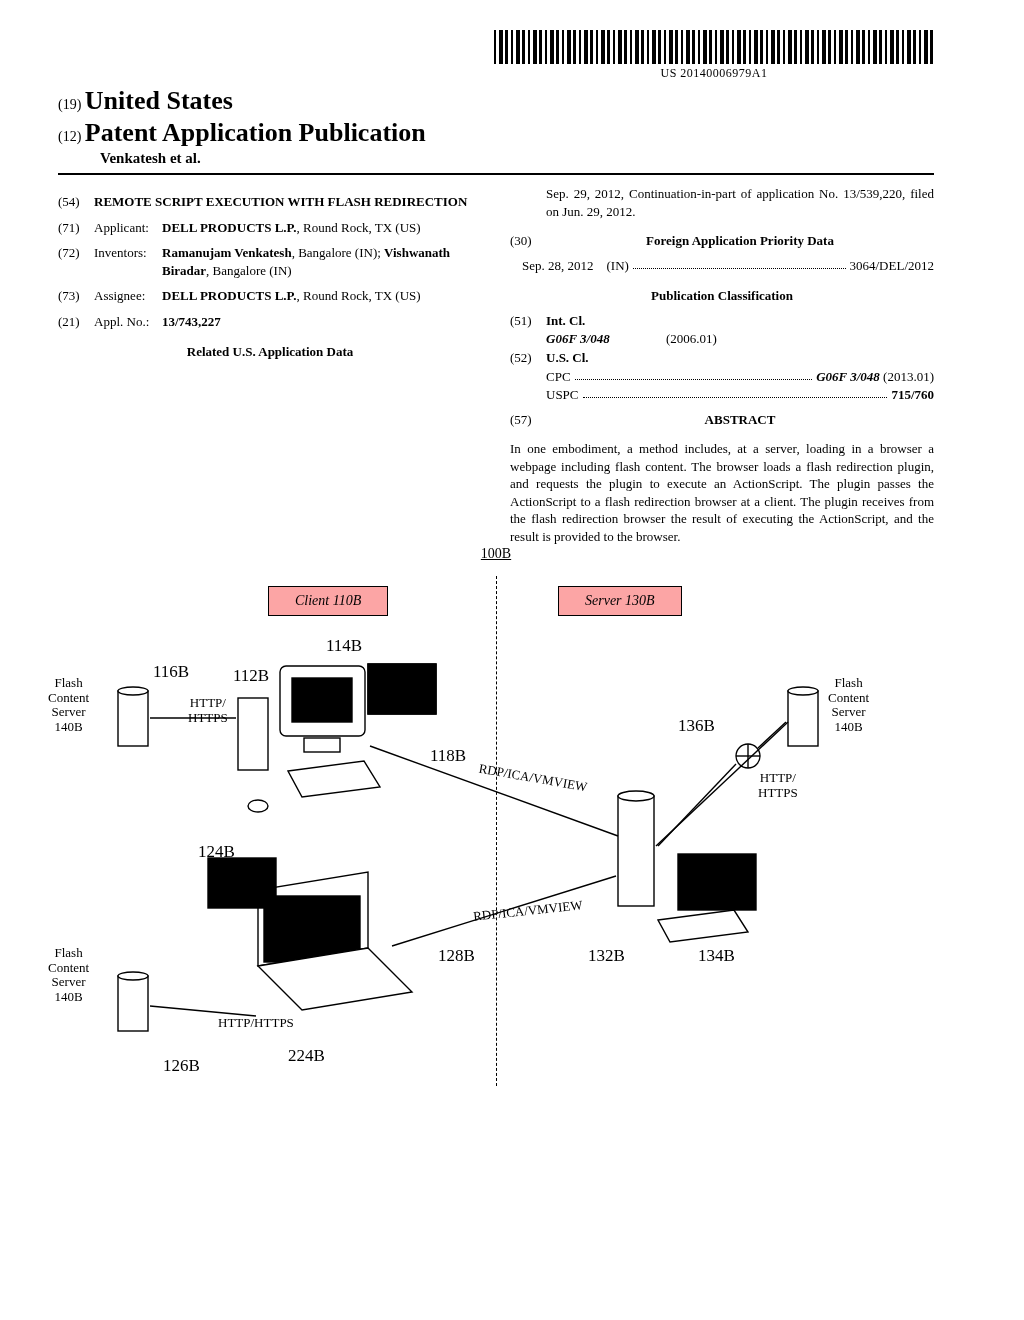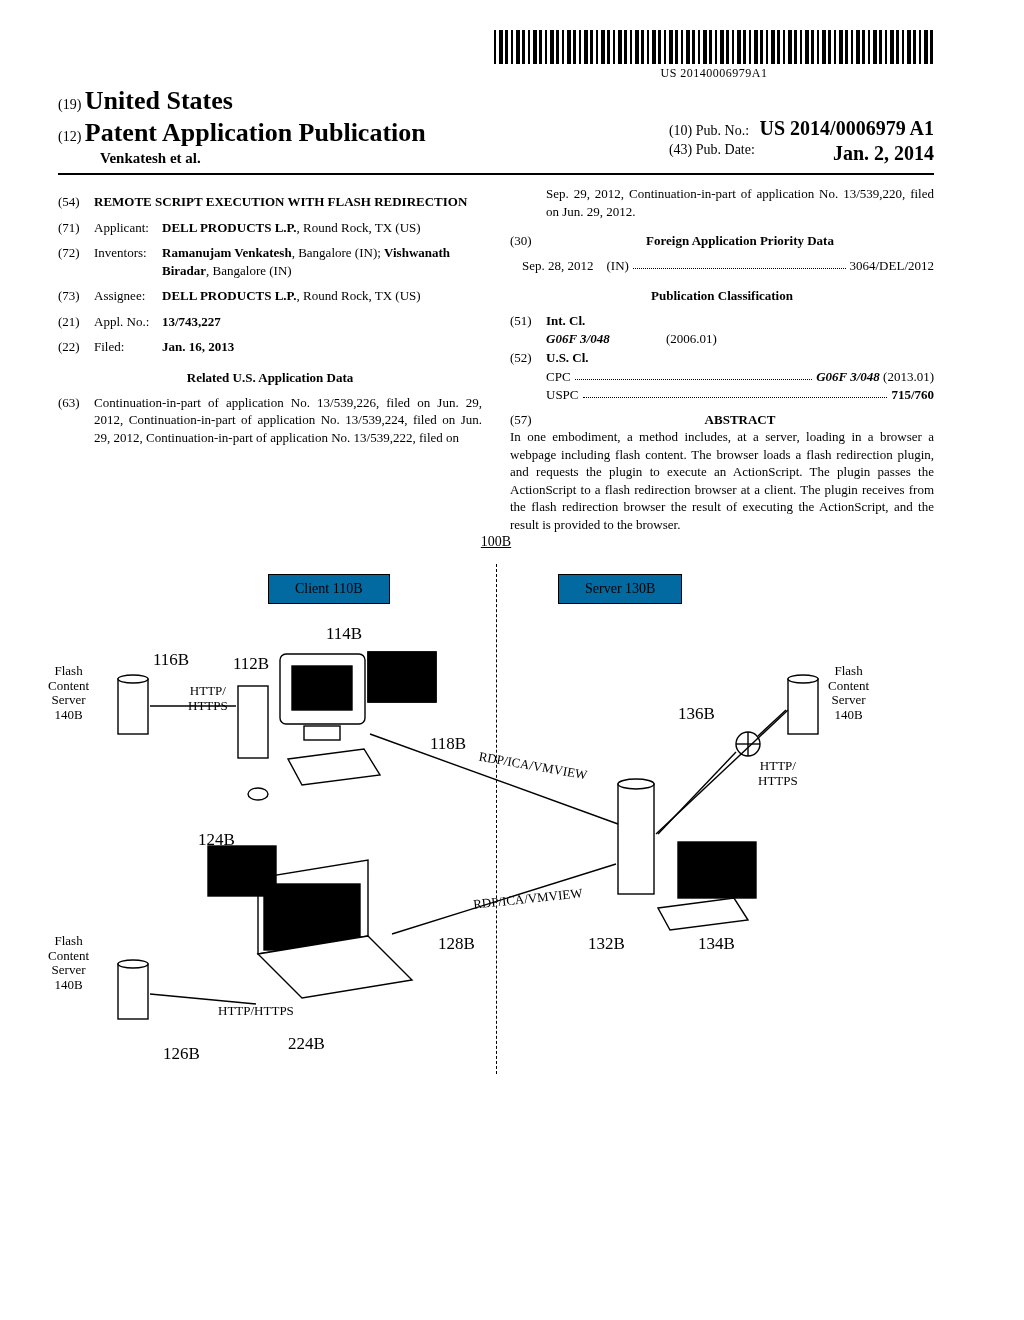--- a/index.html
+++ b/index.html
@@ -130,22 +130,23 @@
   .fig-title {
     position:absolute;
     top:0; left:50%; transform:translateX(-50%);
     text-decoration: underline;
     font-size:14px;
   }
   .box-label {
     position:absolute;
     border:1.5px solid #000;
     padding:6px 26px;
-    background:#0369a1;
+    background:#fca5a5;
     font-size:14px;
+    font-style:italic;
   }
   .vline {
     position:absolute;
     left:50%;
     top:30px;
     bottom:20px;
     border-left: 1.5px dashed #000;
     width:0;
   }
   .node-label {
@@ -180,32 +181,20 @@
       <div class="line1">
         <span>(19)</span>
         <span class="big">United States</span>
       </div>
       <div class="line2">
         <span>(12)</span>
         <span class="big">Patent Application Publication</span>
       </div>
       <div class="authors">Venkatesh et al.</div>
     </div>
-    <div class="header-right">
-      <div class="pubno">
-        <span>(10)</span>
-        <span>Pub. No.:</span>
-        &nbsp;&nbsp;<span class="val">US 2014/0006979 A1</span>
-      </div>
-      <div class="pubdate" style="overflow:hidden;">
-        <span>(43)</span>
-        <span>Pub. Date:</span>
-        <span class="val">Jan. 2, 2014</span>
-      </div>
-    </div>
   </div>
 
   <div class="columns">
     <div class="col">
       <div class="field">
         <div class="code">(54)</div>
         <div class="value bold">REMOTE SCRIPT EXECUTION WITH FLASH REDIRECTION</div>
       </div>
       <div class="field">
         <div class="code">(71)</div>
@@ -220,30 +209,21 @@
       <div class="field">
         <div class="code">(73)</div>
         <div class="label">Assignee:</div>
         <div class="value"><span class="bold">DELL PRODUCTS L.P.</span>, Round Rock, TX (US)</div>
       </div>
       <div class="field">
         <div class="code">(21)</div>
         <div class="label">Appl. No.:</div>
         <div class="value bold">13/743,227</div>
       </div>
-      <div class="field">
-        <div class="code">(22)</div>
-        <div class="label">Filed:</div>
-        <div class="value bold">Jan. 16, 2013</div>
-      </div>
       <div class="section-title">Related U.S. Application Data</div>
-      <div class="field">
-        <div class="code">(63)</div>
-        <div class="value" style="text-align:justify;">Continuation-in-part of application No. 13/539,226, filed on Jun. 29, 2012, Continuation-in-part of application No. 13/539,224, filed on Jun. 29, 2012, Continuation-in-part of application No. 13/539,222, filed on</div>
-      </div>
     </div>
 
     <div class="col">
       <div style="text-align:justify; padding-left:36px; line-height:1.35;">Sep. 29, 2012, Continuation-in-part of application No. 13/539,220, filed on Jun. 29, 2012.</div>
 
       <div class="field" style="margin-top:12px;">
         <div class="code">(30)</div>
         <div class="value section-title" style="margin:0;">Foreign Application Priority Data</div>
       </div>
       <div class="indent-row" style="padding-left:12px;">
@@ -271,21 +251,21 @@
         <span>CPC</span>
         <span class="dots"></span>
         <span><span class="bold italic">G06F 3/048</span> (2013.01)</span>
       </div>
       <div class="indent-row" style="padding-left:36px;">
         <span>USPC</span>
         <span class="dots"></span>
         <span class="bold">715/760</span>
       </div>
 
-      <div class="field" style="margin-top:8px; margin-bottom:0;">
+      <div class="field" style="margin-top:8px; margin-bottom:12px;">
         <div class="code">(57)</div>
         <div class="value abstract-head" style="margin:0;">ABSTRACT</div>
       </div>
       <div class="abstract-text">In one embodiment, a method includes, at a server, loading in a browser a webpage including flash content. The browser loads a flash redirection plugin, and requests the plugin to execute an ActionScript. The plugin passes the ActionScript to a flash redirection browser at a client. The plugin receives from the flash redirection browser the result of executing the ActionScript, and the result is provided to the browser.</div>
     </div>
   </div>
 
   <div class="figure-area">
     <div class="fig-title">100B</div>
     <div class="vline"></div>

